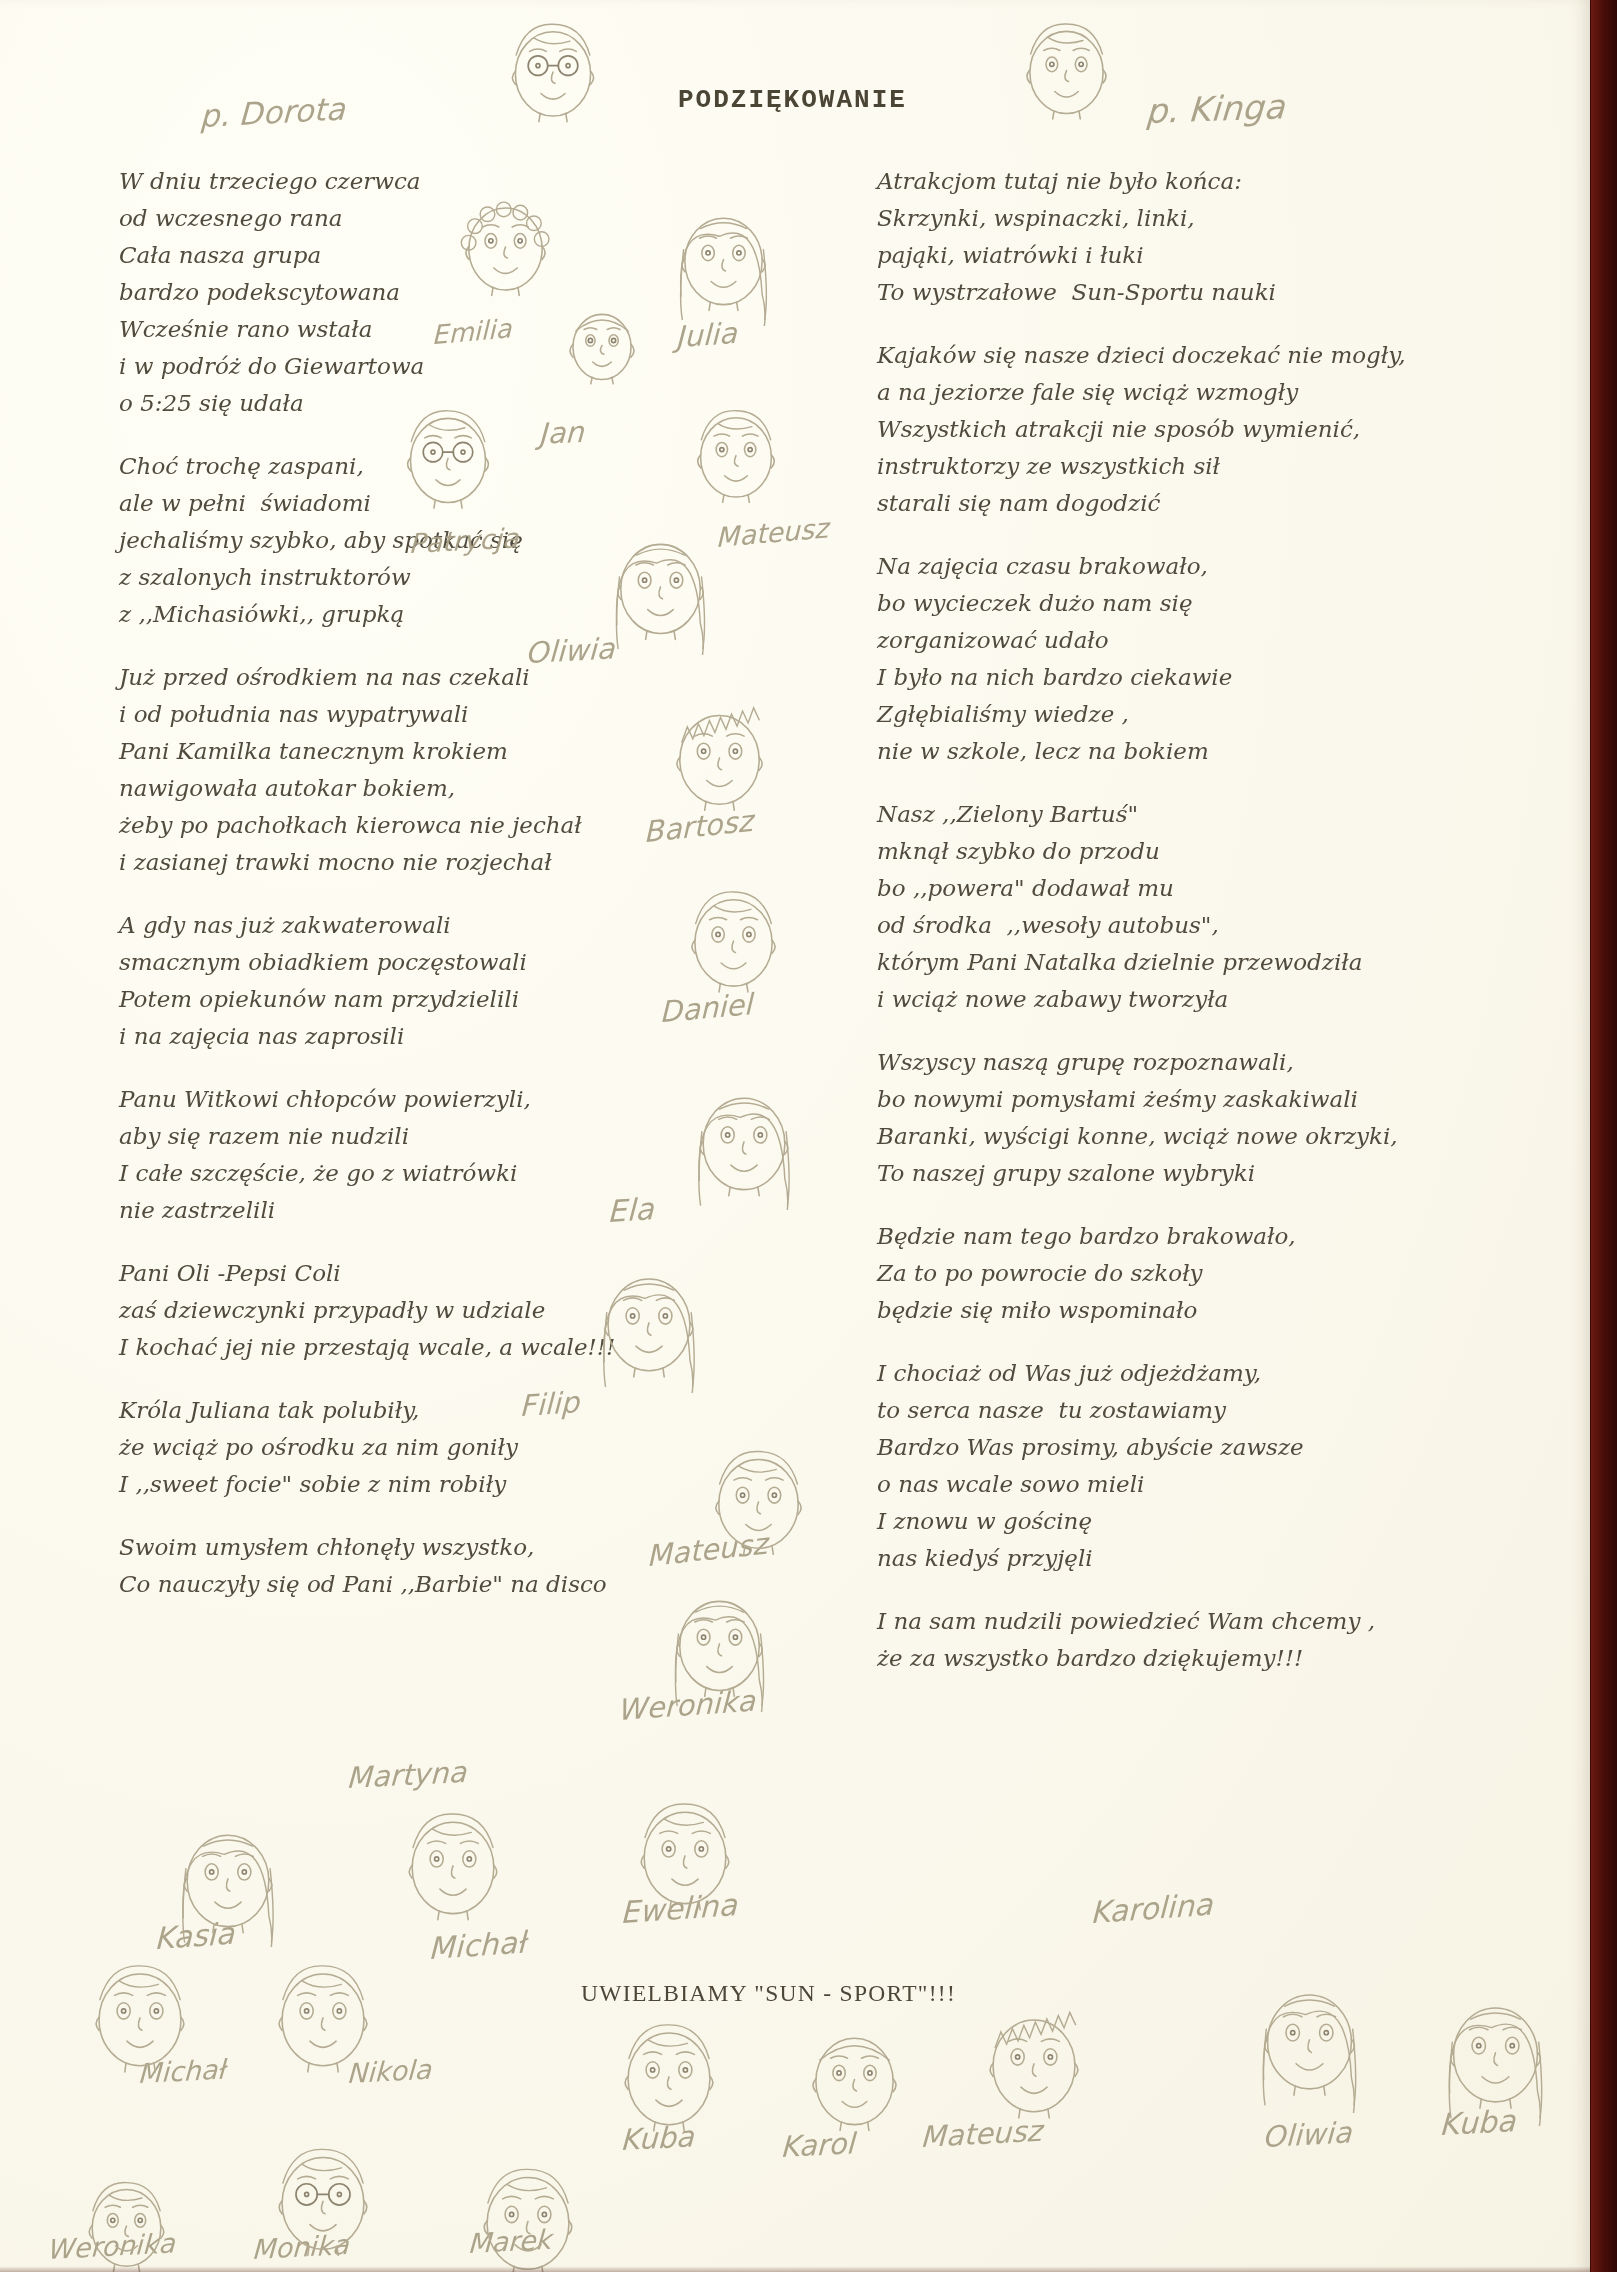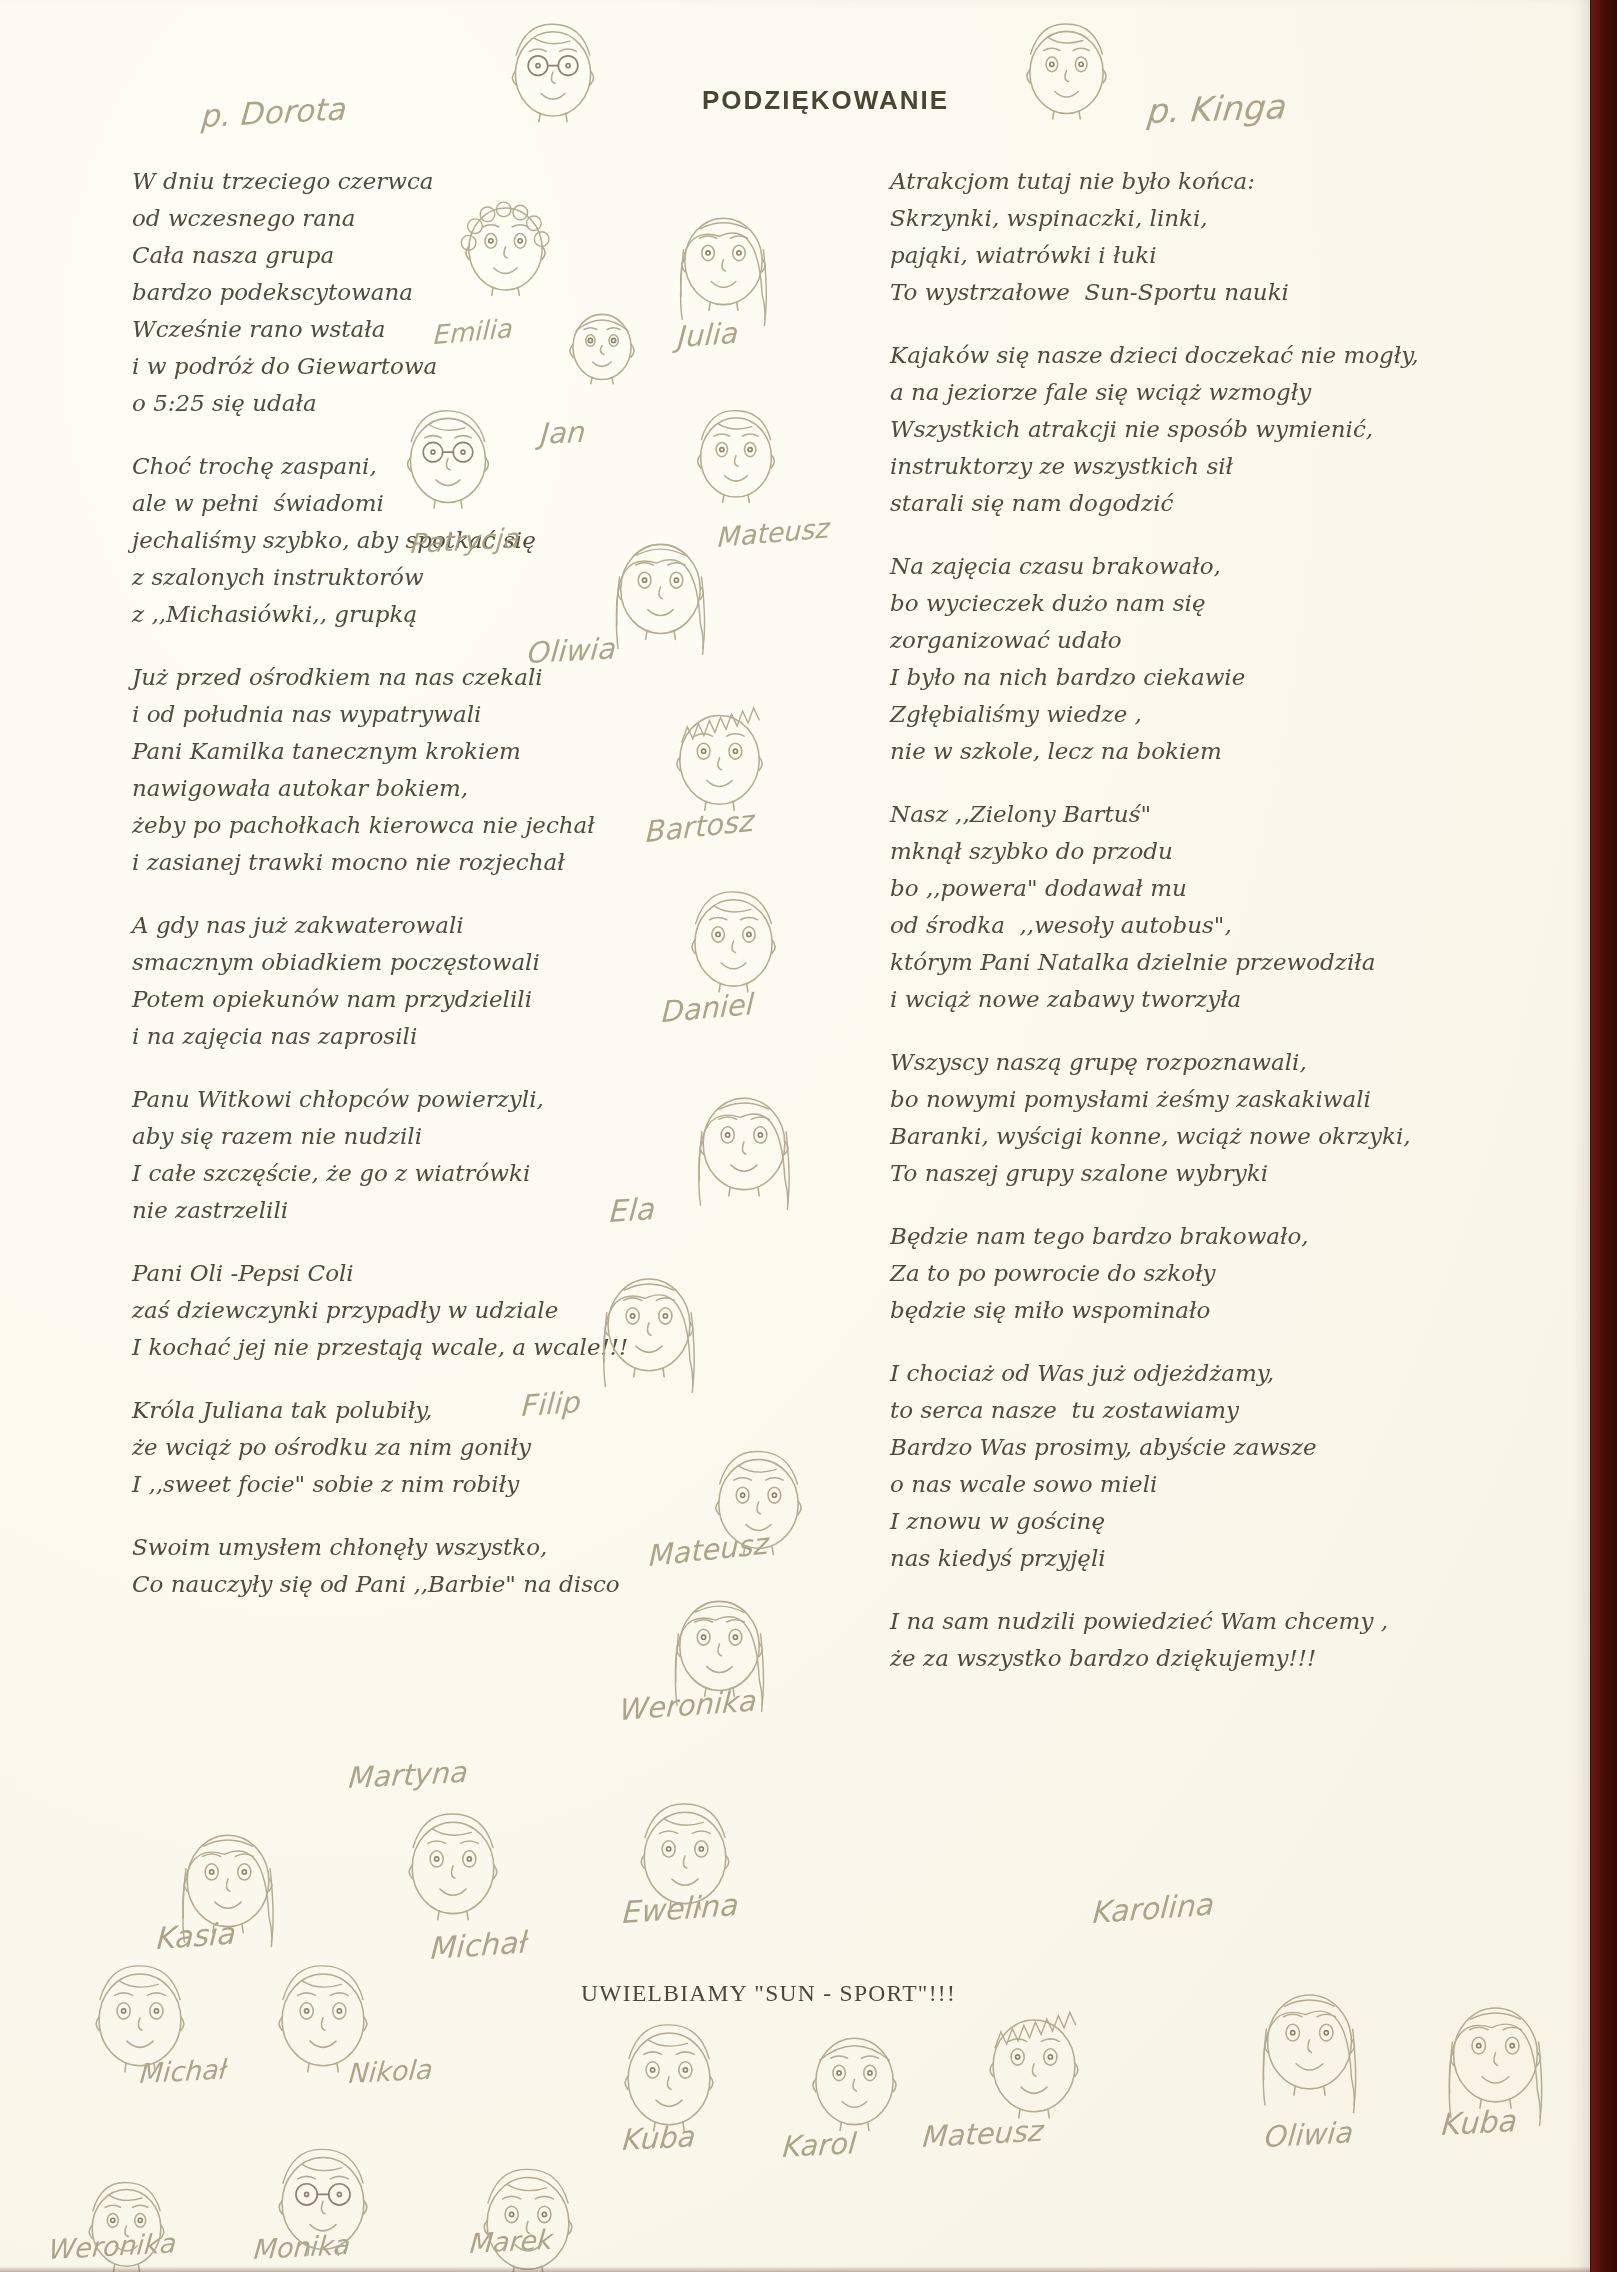--- a/index.html
+++ b/index.html
@@ -39,42 +39,42 @@
     position: absolute;
     left: 0;
     bottom: 0;
     width: 1590px;
     height: 6.5px;
     background: linear-gradient(to bottom, rgba(120,60,40,0.05), rgba(70,20,12,0.35));
   }
 
   .title {
     position: absolute;
-    left: 702px;
+    left: 678px;
     top: 85px;
-    font-family: Liberation Sans, sans-serif;
+    font-family: Liberation Mono, monospace;
     font-size: 26px;
     letter-spacing: 2px;
     color: #4b4536;
     font-weight: 600;
   }
 
   .poem-col {
     position: absolute;
     font-family: "DejaVu Serif", serif;
     font-style: italic;
     font-size: 23px;
     line-height: 37px;
     color: #514b3d;
     white-space: pre-wrap;
   }
   #col-left  { left: 119px;  top: 163px; width: 704px; }
   #col-right { left: 877px; top: 163px; width: 652px; }
 
-  .stanza { margin: 0 0 26px 13px; }
+  .stanza { margin: 0 0 26px 0; }
 
   .footer-line {
     position: absolute;
     left: 581px;
     top: 1980px;
     font-family: "Liberation Serif", serif;
     font-size: 23.5px;
     letter-spacing: 1.3px;
     color: #4d4738;
   }

